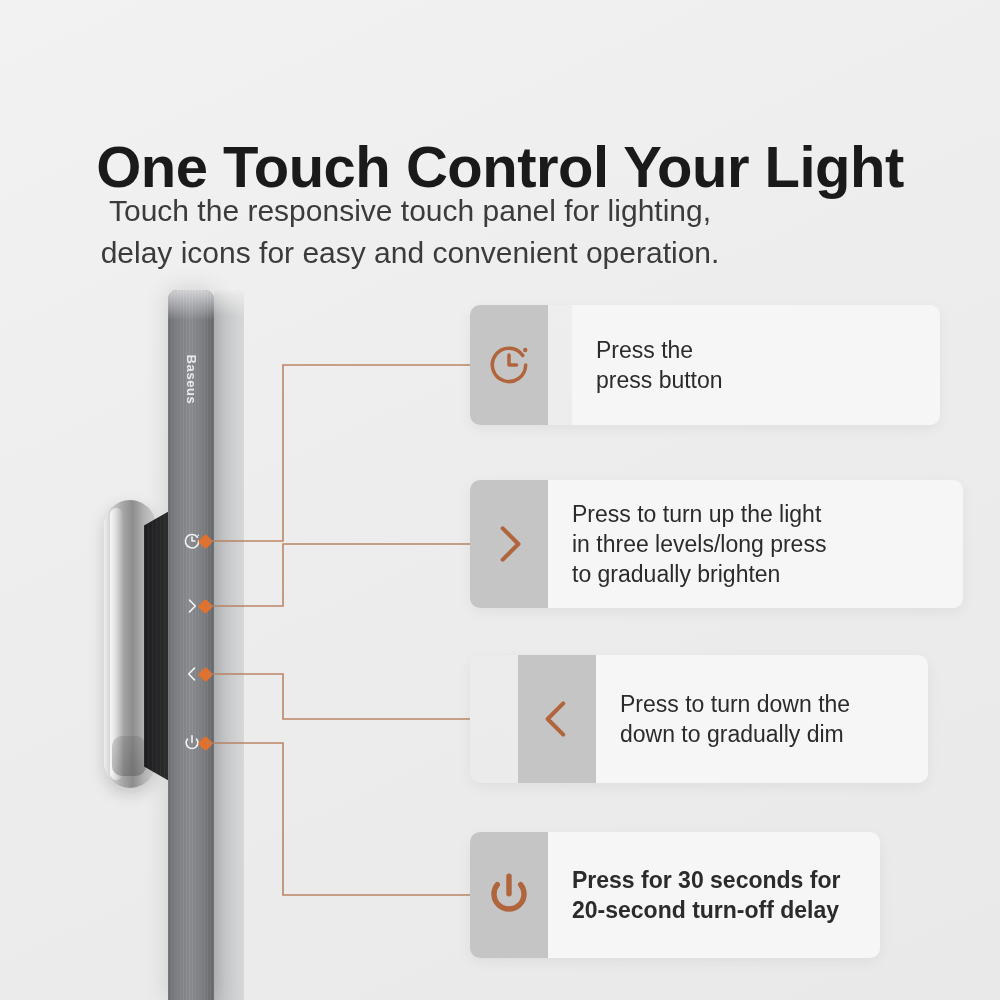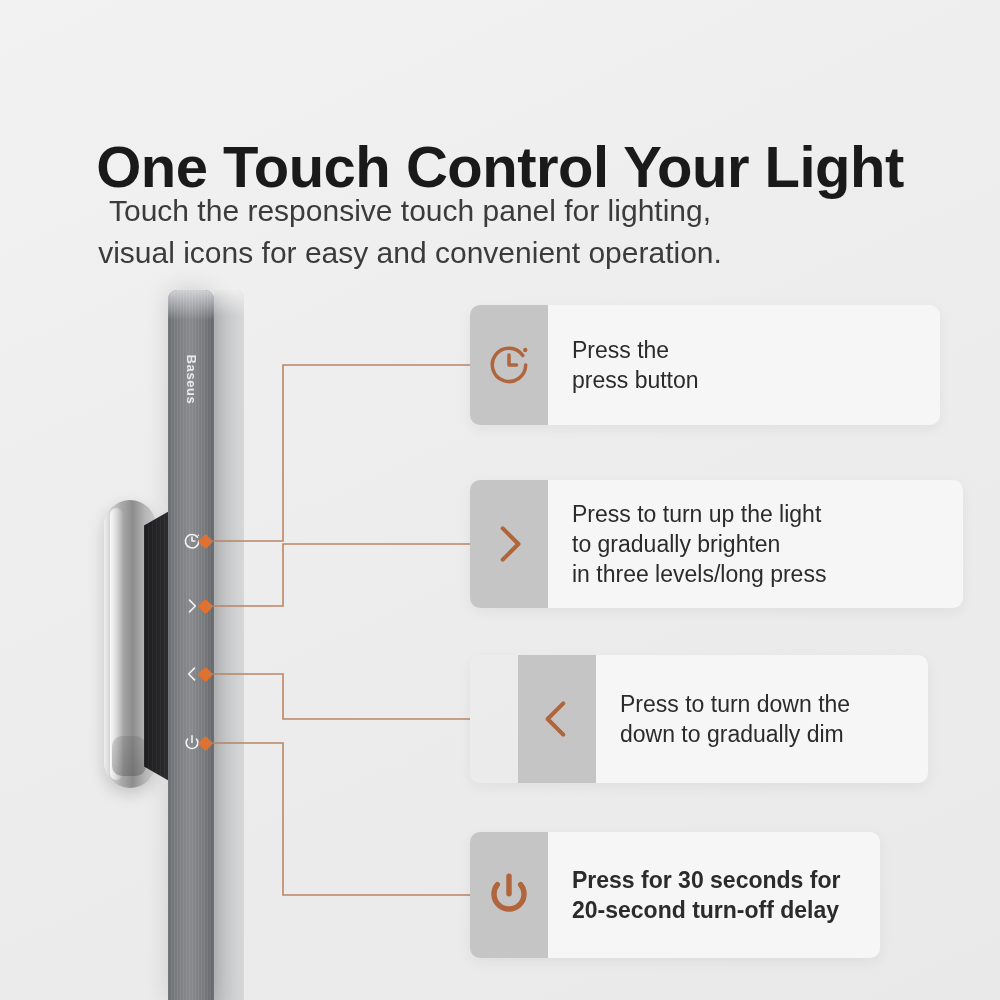--- a/index.html
+++ b/index.html
@@ -234,35 +234,35 @@
     display: flex;
     flex-direction: column;
     justify-content: center;
     padding: 0 22px 0 24px;
     font-size: 23px;
     line-height: 30px;
     color: #2b2b2b;
   }
   .card-text span { display: block; white-space: nowrap; }
 
-  .card.c1 { top: 305px;  width: 470px; height: 120px; }
+  .card.c1 { top: 305px;  width: 470px; height: 120px; gap: 24px; }
   .card.c2 { top: 480px;  width: 493px; height: 128px; }
   .card.c3 { top: 655px;  width: 410px; height: 128px; padding-left: 48px; }
   .card.c4 { top: 832px;  width: 410px; height: 126px; font-weight: bold; }
 </style>
 </head>
 <body>
 
 <div id="stage">
 
   <div class="headline">One Touch Control Your Light</div>
 
   <div class="subtitle">
     <span>Touch the responsive touch panel for lighting,</span>
-    <span>visual icons for easy and convenient operation.</span>
+    <span>delay icons for easy and convenient operation.</span>
   </div>
 
   <div id="product">
 
     <div class="mount-plate"></div>
 
     <div class="wedge">
       <div class="wedge-ridges"></div>
     </div>
 
@@ -328,22 +328,22 @@
   </div>
 
   <div class="card c2">
     <div class="card-icon">
       <svg width="50" height="50" viewBox="0 0 24 24" fill="none" stroke="currentColor" stroke-width="2" stroke-linecap="round" stroke-linejoin="round">
         <polyline points="9,4.5 16.5,12 9,19.5"></polyline>
       </svg>
     </div>
     <div class="card-text">
       <span>Press to turn up the light</span>
+      <span>in three levels/long press</span>
       <span>to gradually brighten</span>
-      <span>in three levels/long press</span>
     </div>
   </div>
 
   <div class="card c3">
     <div class="card-icon">
       <svg width="50" height="50" viewBox="0 0 24 24" fill="none" stroke="currentColor" stroke-width="2" stroke-linecap="round" stroke-linejoin="round">
         <polyline points="15,4.5 7.5,12 15,19.5"></polyline>
       </svg>
     </div>
     <div class="card-text">

